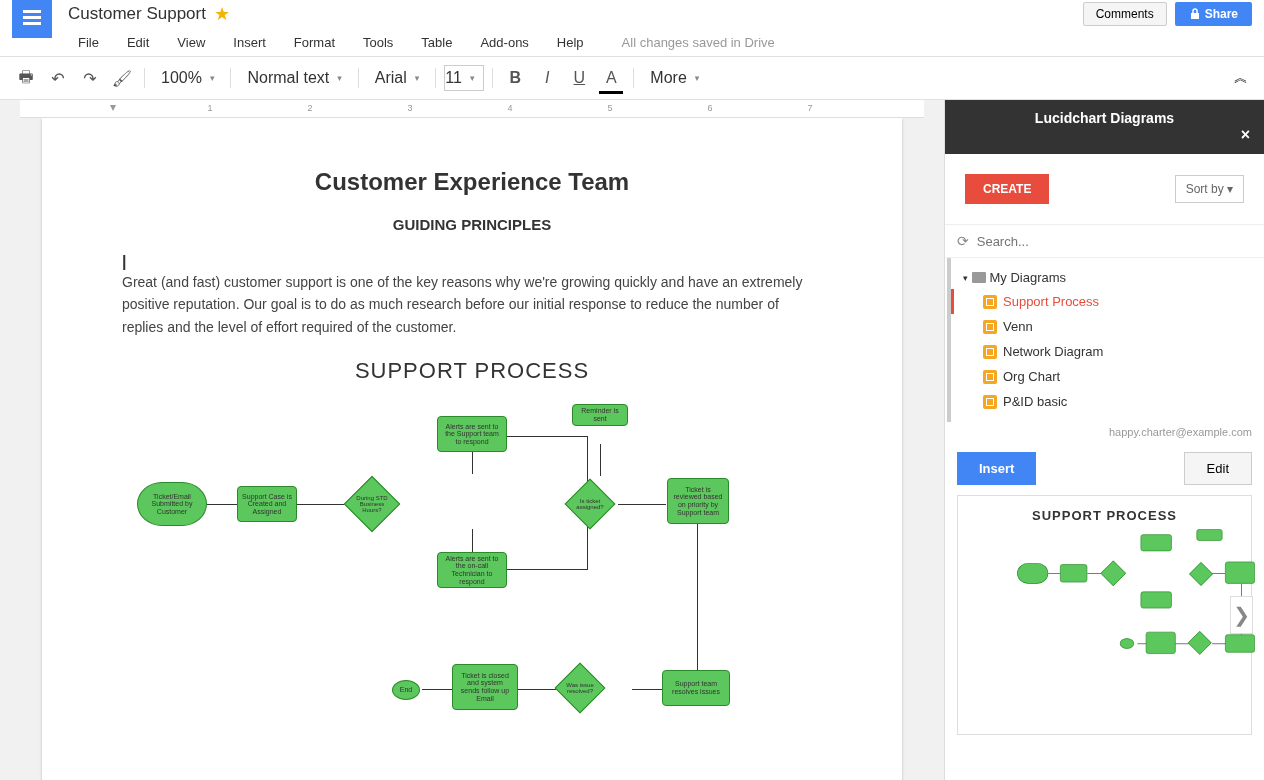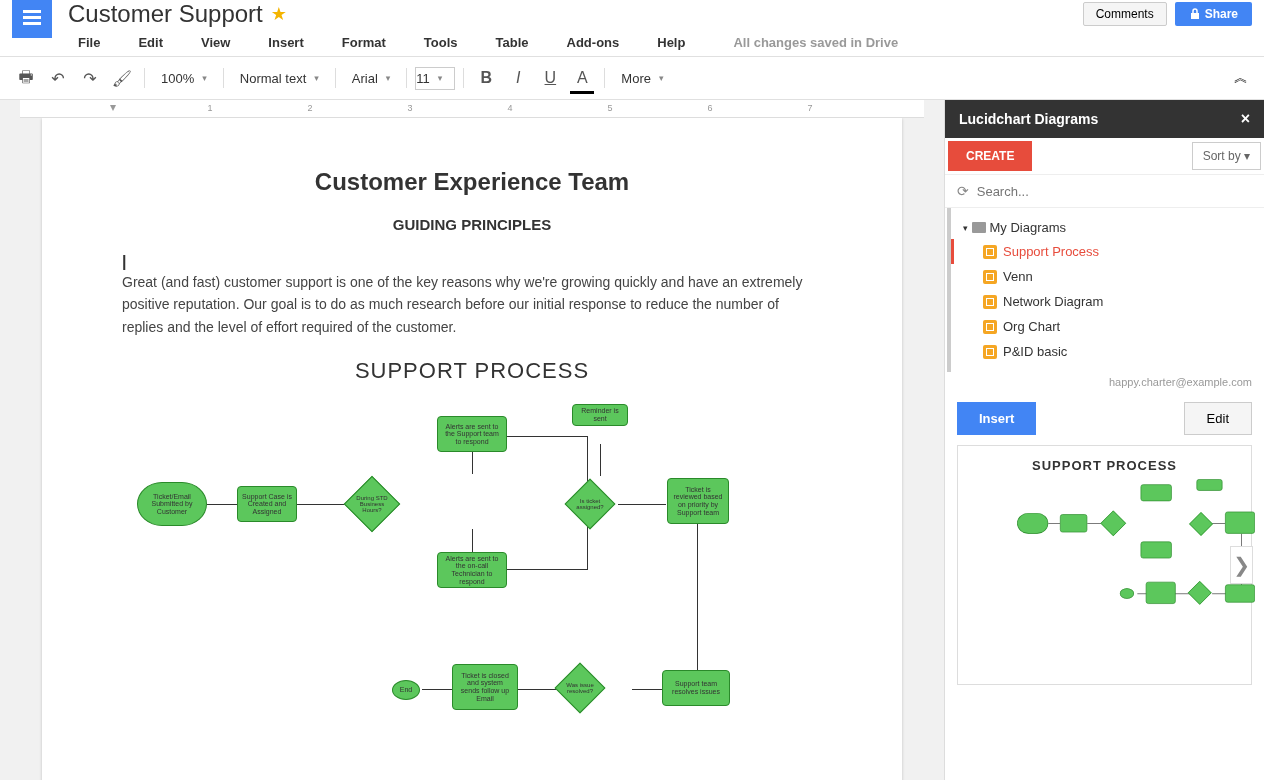--- a/index.html
+++ b/index.html
@@ -2,36 +2,36 @@
 <html><head>
 <meta charset="utf-8">
 <style>
 * { box-sizing: border-box; margin: 0; padding: 0; }
 body { font-family: Arial, sans-serif; font-size: 13px; color: #333; background: #fff; overflow: hidden; width: 1264px; height: 780px; }
 
 
 .titlebar { display: flex; align-items: center; padding: 0 12px; height: 28px; background: #fff; }
 .docs-logo { width: 40px; height: 40px; background: #4285f4; display: flex; align-items: center; justify-content: center; margin-right: 16px; margin-top: 8px; }
 .docs-logo svg { fill: #fff; }
-.doc-title { font-size: 24px; color: #333; font-weight: 400; }
+.doc-title { font-size: 17px; color: #333; font-weight: 400; }
 .star-icon { color: #f4b400; font-size: 18px; margin-left: 8px; }
 .titlebar-right { margin-left: auto; display: flex; gap: 8px; }
 .btn-comments { background: #f5f5f5; border: 1px solid #ccc; padding: 4px 12px; font-size: 12px; cursor: pointer; border-radius: 2px; }
 .btn-share { background: #4285f4; color: #fff; border: none; padding: 5px 14px; font-size: 12px; font-weight: bold; cursor: pointer; border-radius: 2px; display: flex; align-items: center; gap: 4px; }
 
 
-.menubar { display: flex; align-items: center; padding: 0 0 0 68px; height: 28px; gap: 18px; font-weight: bold; }
+.menubar { display: flex; align-items: center; padding: 0 0 0 68px; height: 28px; gap: 8px; }
 .menu-item { padding: 4px 10px; font-size: 13px; color: #333; cursor: pointer; }
 .save-status { margin-left: 20px; color: #999; font-size: 13px; }
 
 
 .toolbar { display: flex; align-items: center; padding: 6px 12px; border-top: 1px solid #e0e0e0; border-bottom: 1px solid #e0e0e0; gap: 4px; height: 44px; }
 .tb-btn { width: 28px; height: 28px; display: flex; align-items: center; justify-content: center; cursor: pointer; border-radius: 2px; font-size: 16px; color: #555; }
 .tb-sep { width: 1px; height: 20px; background: #ddd; margin: 0 4px; }
-.tb-dropdown { display: flex; align-items: center; padding: 4px 8px; cursor: pointer; font-size: 13px; gap: 4px; }
+.tb-dropdown { display: flex; align-items: center; padding: 4px 8px; cursor: pointer; font-size: 16px; gap: 4px; }
 .tb-dropdown::after { content: '▾'; font-size: 9px; color: #888; margin-left: 4px; }
 .font-size-box { border: 1px solid #ccc; width: 40px; text-align: center; padding: 3px 0; }
 .collapse-icon { margin-left: auto; font-size: 14px; cursor: pointer; padding: 4px; }
 
 
 .main-layout { display: flex; height: calc(780px - 100px); }
 .doc-area { flex: 1; background: #f1f1f1; overflow: auto; position: relative; }
 
 
 .ruler { height: 18px; background: #fff; border-bottom: 1px solid #ddd; position: relative; margin: 0 20px; font-size: 9px; color: #999; display: flex; align-items: flex-end; }
@@ -50,23 +50,23 @@
 .flowchart { position: relative; height: 360px; margin-top: 20px; }
 .fc-box { position: absolute; background: #5cc75c; border: 1px solid #2a8a2a; border-radius: 4px; font-size: 7px; text-align: center; display: flex; align-items: center; justify-content: center; padding: 4px; line-height: 1.1; }
 .fc-diamond { position: absolute; background: #5cc75c; border: 1px solid #2a8a2a; transform: rotate(45deg); display: flex; align-items: center; justify-content: center; }
 .fc-diamond span { transform: rotate(-45deg); font-size: 6px; text-align: center; line-height: 1; }
 .fc-start { border-radius: 50% / 70%; width: 70px; height: 44px; }
 .fc-end { border-radius: 50%; width: 28px; height: 20px; }
 .fc-line { position: absolute; background: #333; }
 
 
 .sidebar { width: 320px; background: #fff; border-left: 1px solid #ddd; display: flex; flex-direction: column; }
-.sidebar-header { background: #333; color: #fff; padding: 10px 14px; font-size: 14px; font-weight: bold; display: flex; align-items: center; }
+.sidebar-header { background: #333; color: #fff; padding: 10px 14px; font-size: 14px; font-weight: bold; display: flex; align-items: center; flex-direction: column; }
 .sidebar-close { margin-left: auto; cursor: pointer; font-size: 16px; }
-.sidebar-top { padding: 3px; display: flex; align-items: center; gap: 10px; border-bottom: 1px solid #eee; }
+.sidebar-top { padding: 20px; display: flex; align-items: center; gap: 10px; border-bottom: 1px solid #eee; }
 .btn-create { background: #e74c3c; color: #fff; border: none; padding: 8px 18px; font-size: 12px; font-weight: bold; cursor: pointer; }
 .sort-by { margin-left: auto; font-size: 12px; color: #666; cursor: pointer; border: 1px solid #ccc; padding: 6px 10px; }
 .sidebar-search { padding: 8px 12px; display: flex; align-items: center; gap: 8px; border-bottom: 1px solid #eee; }
 .sidebar-search input { flex: 1; border: none; outline: none; font-size: 13px; color: #999; }
 .refresh-icon { font-size: 14px; color: #888; cursor: pointer; }
 
 .tree { padding: 8px 4px; border-left: 4px solid #ccc; margin-left: 2px; }
 .tree-root { display: flex; align-items: center; padding: 4px 8px; font-size: 13px; cursor: pointer; gap: 4px; }
 .tree-caret { font-size: 9px; }
 .folder-icon { width: 14px; height: 11px; background: #999; display: inline-block; border-radius: 1px; }

